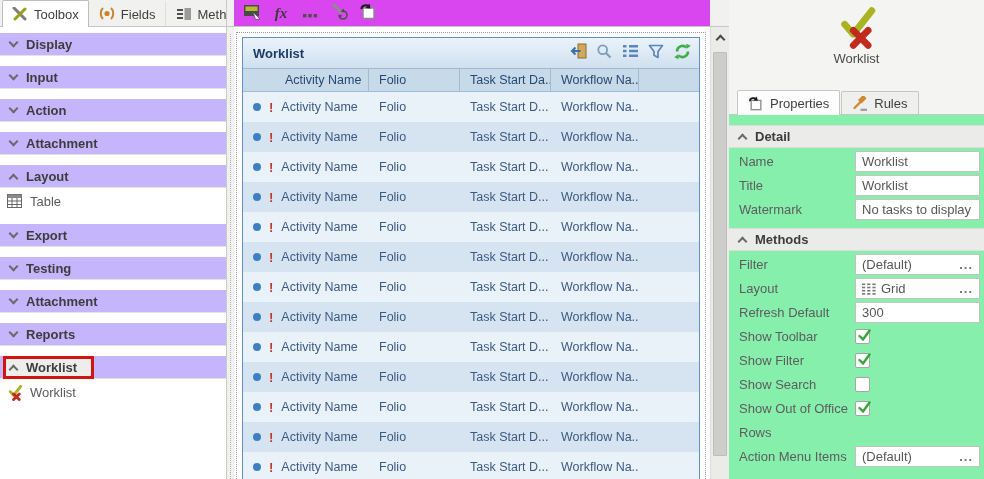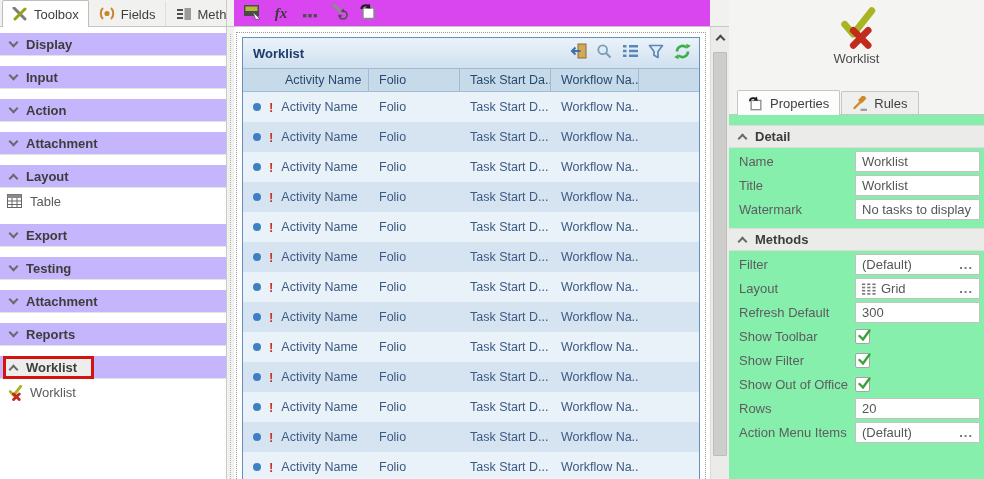--- a/index.html
+++ b/index.html
@@ -582,34 +582,39 @@
               <span class="checkbox checked">
                 <span style="display:inline-flex">
                   <svg width="14" height="14" viewBox="0 0 14 14">
                     <path d="M2.5 7 L6 10.5 L12.5 1.5" stroke="#3aa23a" stroke-width="2.4" fill="none" stroke-linecap="round"></path>
                   </svg>
                 </span>
               </span>
             </span>
           </div>
           <div class="insp-row">
+            <span class="insp-label">Show Search</span>
+            <span class="ctrlcol">
+              <span class="checkbox"></span>
+            </span>
+          </div>
+          <div class="insp-row">
             <span class="insp-label">Show Out of Office</span>
             <span class="ctrlcol">
               <span class="checkbox checked">
                 <span style="display:inline-flex">
                   <svg width="14" height="14" viewBox="0 0 14 14">
                     <path d="M2.5 7 L6 10.5 L12.5 1.5" stroke="#3aa23a" stroke-width="2.4" fill="none" stroke-linecap="round"></path>
                   </svg>
                 </span>
               </span>
             </span>
           </div>
           <div class="insp-row">
             <span class="insp-label">Rows</span>
-            <span class="insp-box">20</span>
           </div>
           <div class="insp-row">
             <span class="insp-label">Action Menu Items</span>
             <span class="insp-box">
               <span>(Default)</span>
               <span class="dots">...</span>
             </span>
           </div>
         </div>
       </div>

